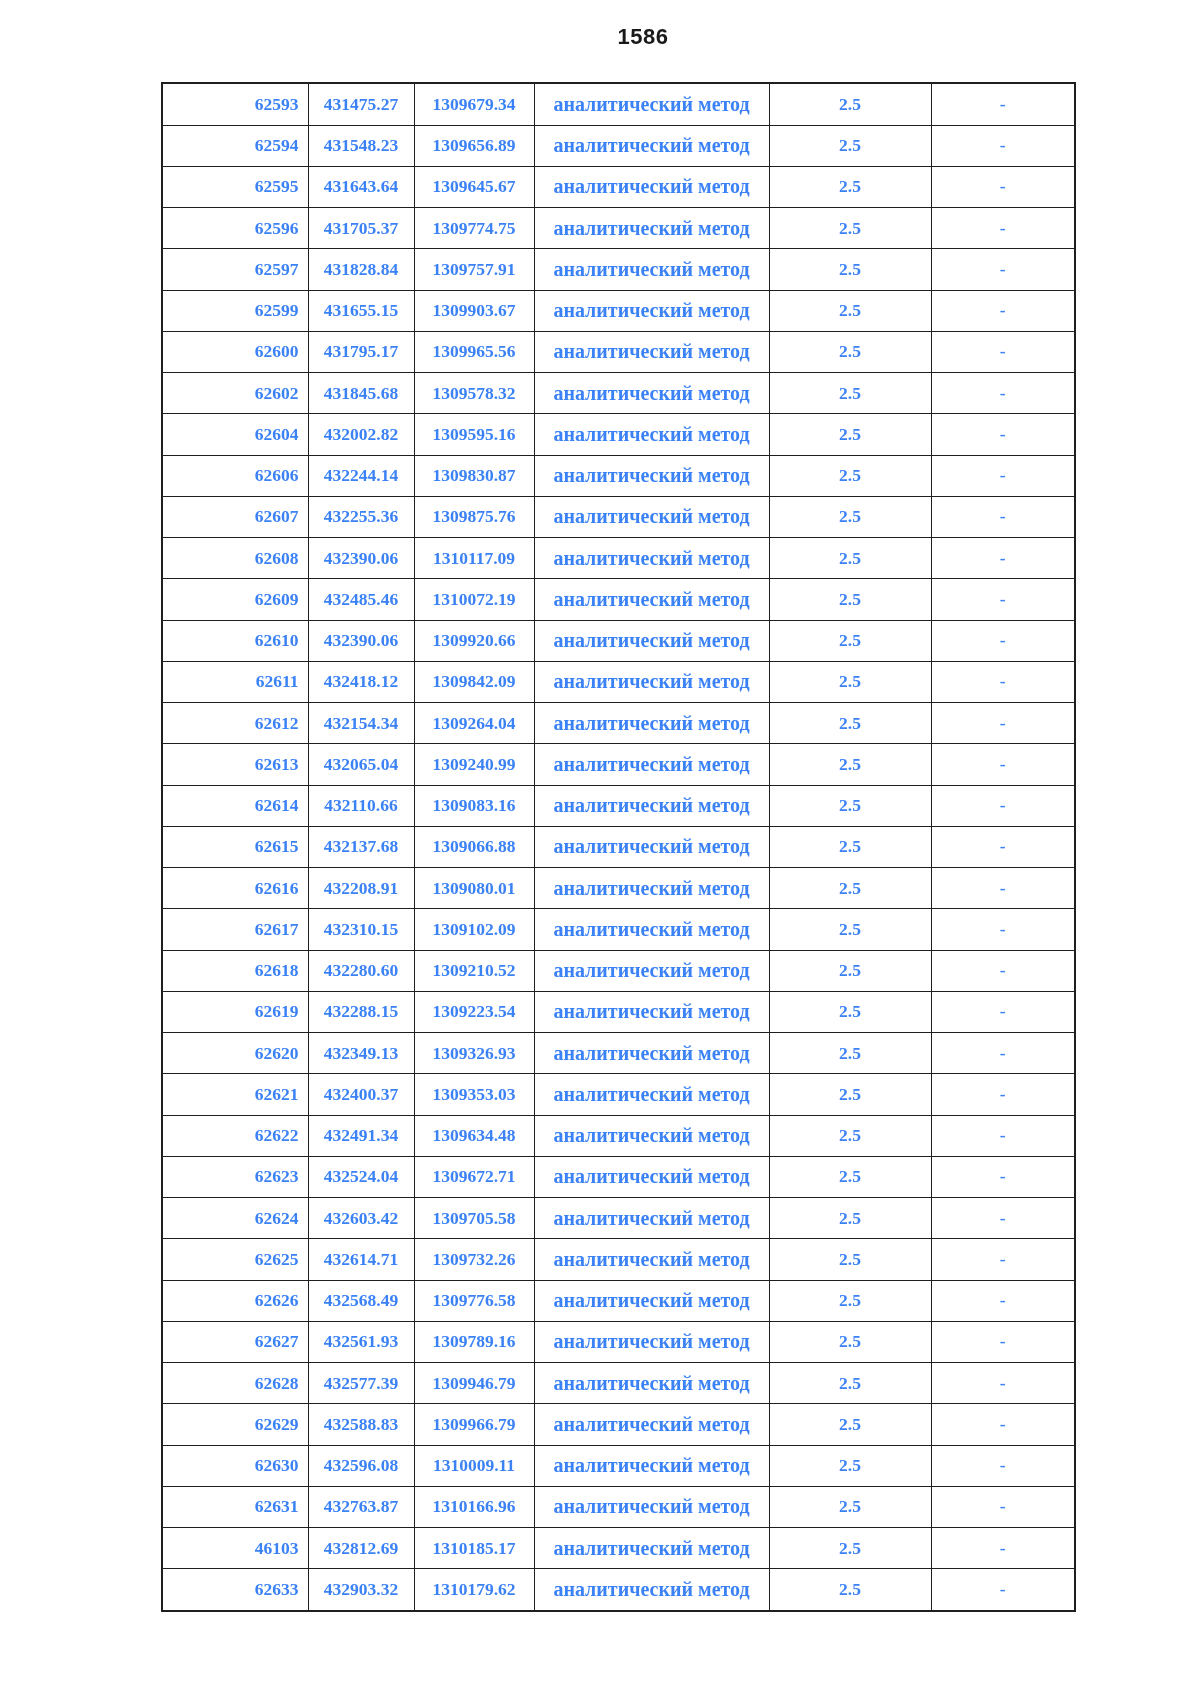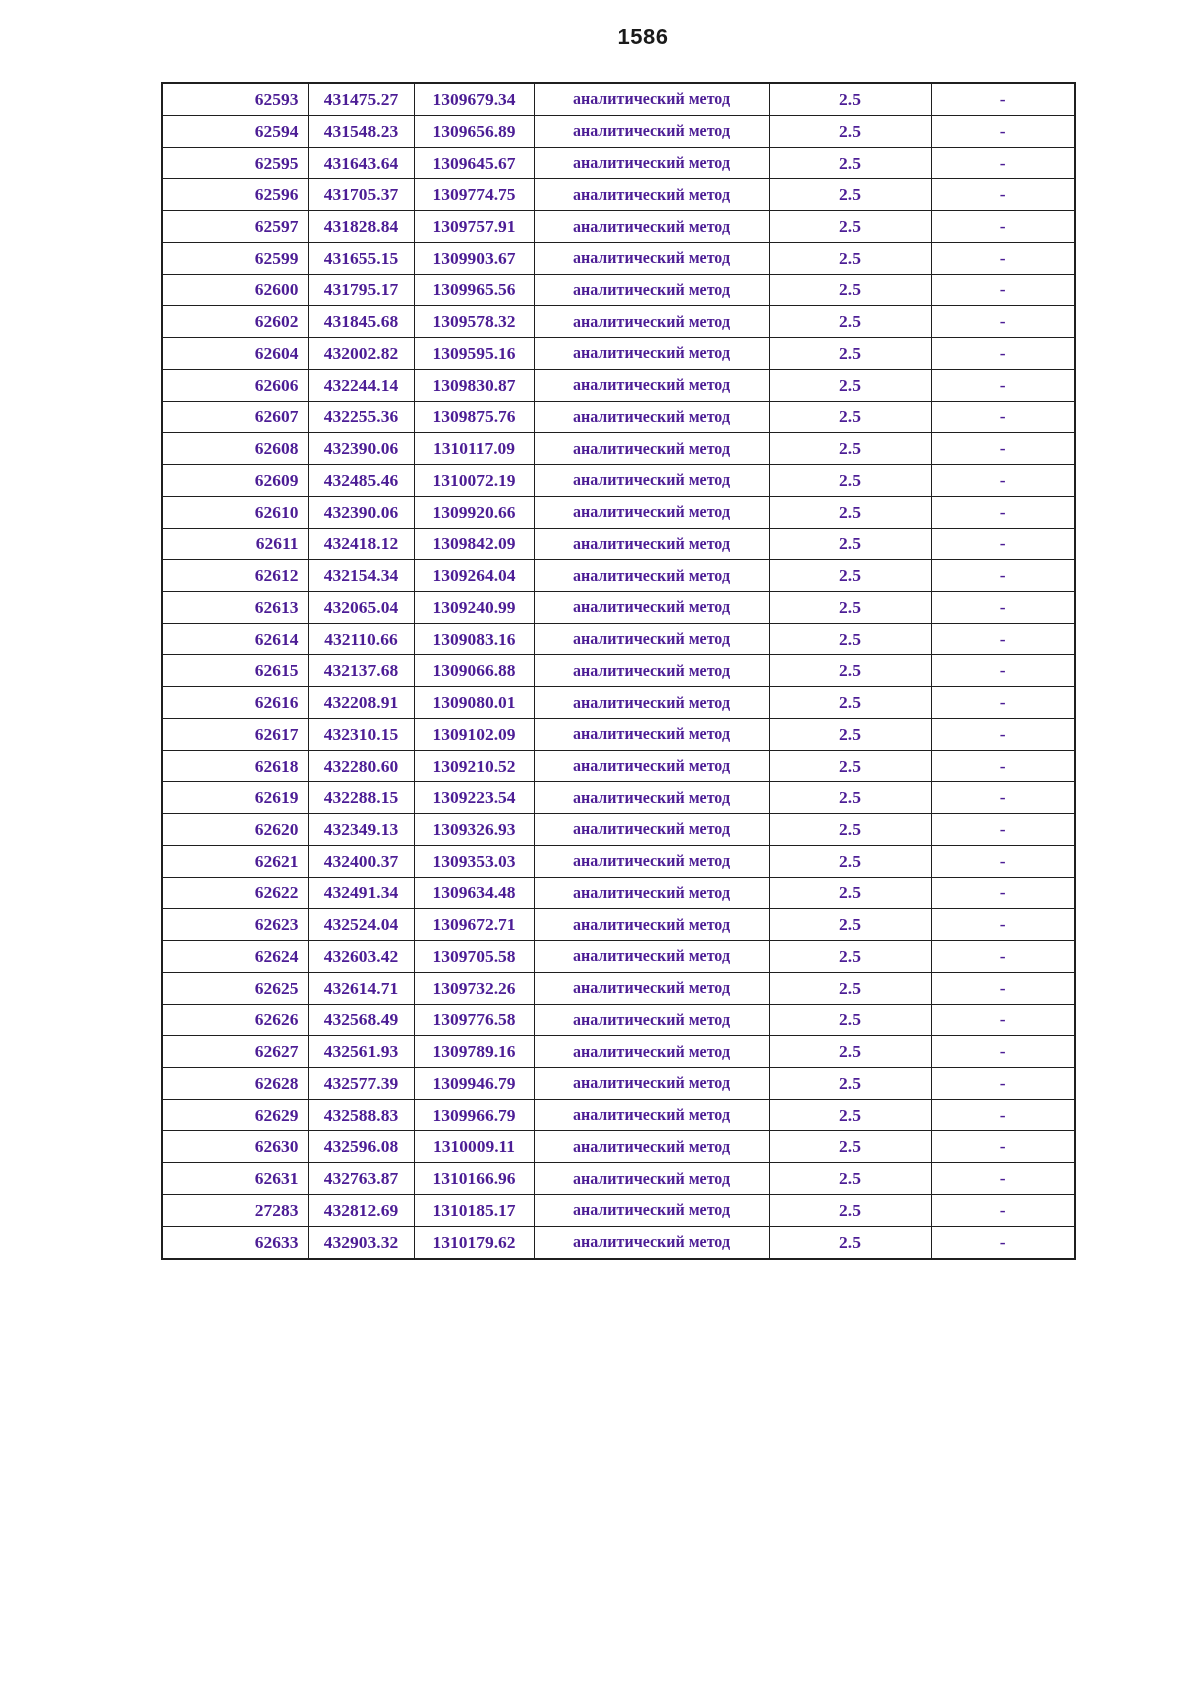--- a/index.html
+++ b/index.html
@@ -24,44 +24,44 @@
     font-family: "Liberation Sans", "DejaVu Sans", sans-serif;
     font-size: 22px;
     color: #1a1a1a;
     letter-spacing: 0.5px;
   }
   #coords-table {
     position: absolute;
     left: 161px;
     top: 82px;
     width: 913px;
-    height: 1178px;
+    height: 1530px;
     border-collapse: collapse;
     table-layout: fixed;
     font-family: "Liberation Serif", "DejaVu Serif", serif;
     font-size: 17.5px;
-    color: #4c1d95;
+    color: #3b82f6;
   }
   #coords-table td {
     border: 1px solid #1f1f1f;
     padding: 0;
     text-align: center;
     vertical-align: middle;
     white-space: nowrap;
     overflow: hidden;
   }
   #coords-table {
     border: 2px solid #1f1f1f;
   }
   #coords-table td.col-point-id {
     text-align: right;
     padding-right: 9px;
   }
   #coords-table td.col-method {
-    font-size: 16px;
+    font-size: 20px;
     margin-left: 28px;
   }
 </style>
 </head>
 <body>
 
 <div id="page">
 
   <div id="page-number">1586</div>
 
@@ -349,21 +349,21 @@
         </tr>
         <tr>
           <td class="col-point-id">62631</td>
           <td class="col-coord-x">432763.87</td>
           <td class="col-coord-y">1310166.96</td>
           <td class="col-method">аналитический метод</td>
           <td class="col-precision">2.5</td>
           <td class="col-note">-</td>
         </tr>
         <tr>
-          <td class="col-point-id">27283</td>
+          <td class="col-point-id">46103</td>
           <td class="col-coord-x">432812.69</td>
           <td class="col-coord-y">1310185.17</td>
           <td class="col-method">аналитический метод</td>
           <td class="col-precision">2.5</td>
           <td class="col-note">-</td>
         </tr>
         <tr>
           <td class="col-point-id">62633</td>
           <td class="col-coord-x">432903.32</td>
           <td class="col-coord-y">1310179.62</td>

